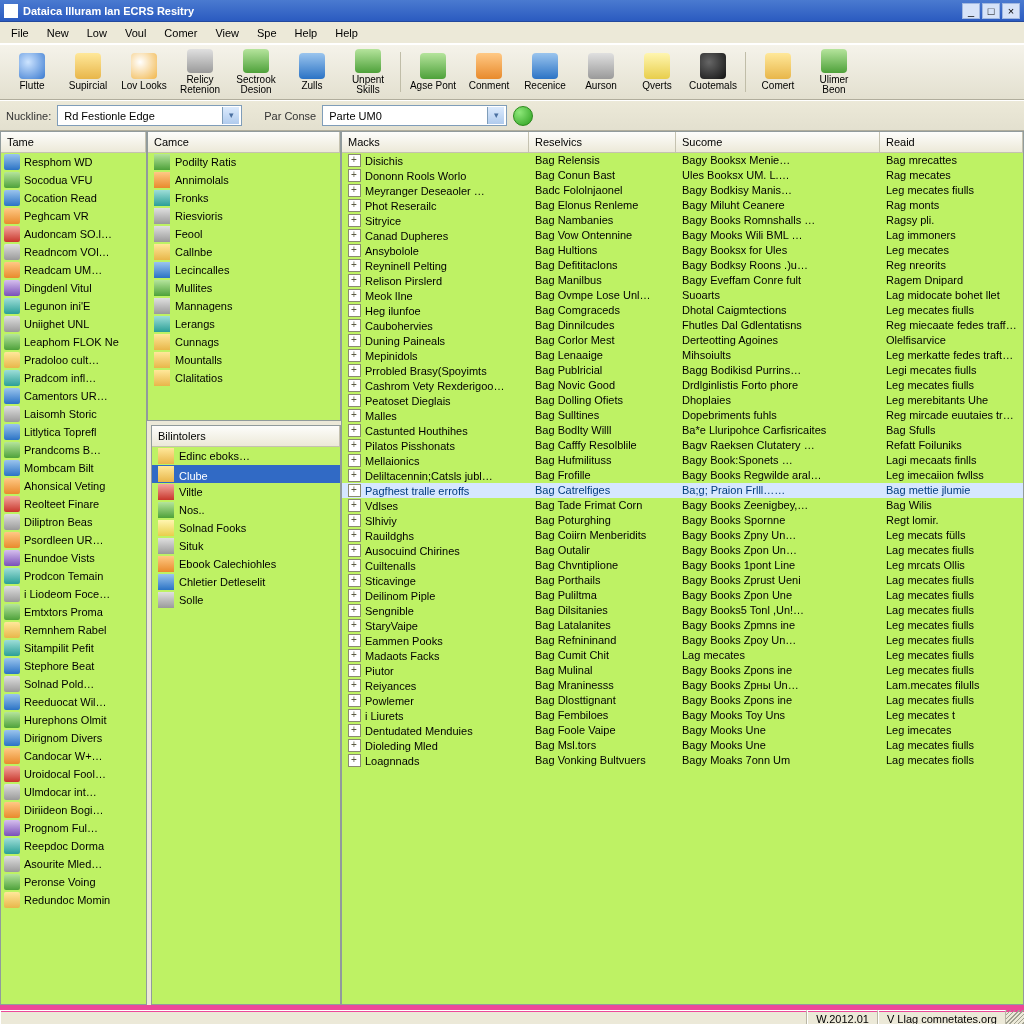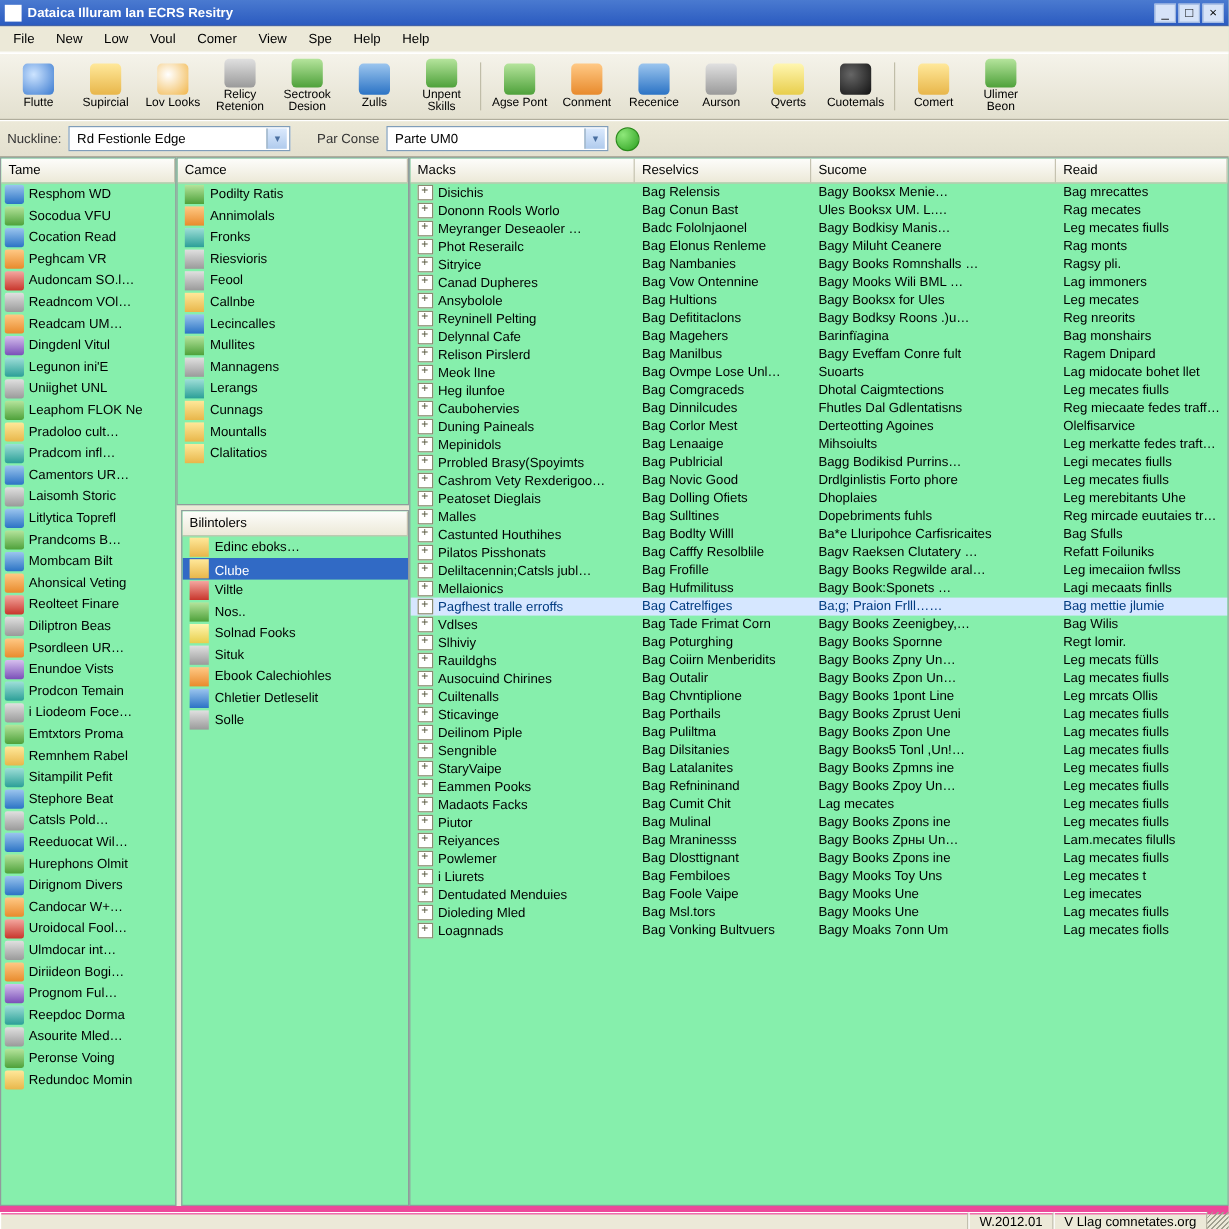--- a/index.html
+++ b/index.html
@@ -25,21 +25,21 @@
 
 
 .addrbar { background: linear-gradient(#ece9d8, #e3e0cf); border-top: 1px solid #fff; border-bottom: 1px solid #b0ad9c; padding: 4px 6px; display: flex; align-items: center; gap: 6px; }
 .addrbar .lbl { color: #333; }
 .combo { position: relative; height: 21px; border: 1px solid #7f9db9; background: #fff; display: flex; align-items: center; padding: 0 20px 0 6px; }
 .combo::after { content: "▾"; position: absolute; right: 2px; top: 1px; width: 16px; height: 17px; background: linear-gradient(#dbeafd, #b0cbed); border-left: 1px solid #7f9db9; text-align: center; line-height: 17px; color: #4a6fa0; font-size: 9px; }
 .gobtn { width: 20px; height: 20px; border-radius: 10px; background: radial-gradient(circle at 30% 30%, #8ee87a, #2b9f1e); border: 1px solid #2b8a1c; }
 
 
 .main { display: flex; height: calc(1024px - 22px - 22px - 56px - 30px - 20px); }
-.panel { border: 1px solid #919b9c; background: #86efac; display: flex; flex-direction: column; overflow: hidden; }
+.panel { border: 1px solid #919b9c; background: #bef264; display: flex; flex-direction: column; overflow: hidden; }
 .panel + .panel { margin-left: 4px; }
 .hdr-row { display: flex; background: linear-gradient(#fdfdfb, #ece9d8); border-bottom: 1px solid #c5c2b0; }
 .col-hdr { padding: 4px 6px; border-right: 1px solid #c5c2b0; font-weight: normal; color: #000; position: relative; }
 .body { flex: 1; overflow-y: scroll; overflow-x: hidden; }
 
 
 ::-webkit-scrollbar { width: 16px; height: 16px; }
 ::-webkit-scrollbar-track { background: #f0eee2; border-left: 1px solid #d5d2c2; }
 ::-webkit-scrollbar-thumb { background: #c8c6b8; border: 1px solid #a8a696; }
 ::-webkit-scrollbar-button { background: #ece9d8; border: 1px solid #b8b5a4; height: 16px; display: block; }
@@ -315,21 +315,21 @@
         <div class="tree-item">
           <div class="tico ic-teal"></div>
           <span>Sitampilit Pefit</span>
         </div>
         <div class="tree-item">
           <div class="tico ic-blue"></div>
           <span>Stephore Beat</span>
         </div>
         <div class="tree-item">
           <div class="tico ic-gray"></div>
-          <span>Catsls Pold…</span>
+          <span>Solnad Pold…</span>
         </div>
         <div class="tree-item">
           <div class="tico ic-blue"></div>
           <span>Reeduocat Wil…</span>
         </div>
         <div class="tree-item">
           <div class="tico ic-green"></div>
           <span>Hurephons Olmit</span>
         </div>
         <div class="tree-item">
@@ -556,29 +556,20 @@
             <div class="itico"></div>
             <span>Reyninell Pelting</span>
           </div>
           <div class="cell c2">Bag Defititaclons</div>
           <div class="cell c3">Bagy Bodksy Roons .)u…</div>
           <div class="cell c4">Reg nreorits</div>
         </div>
         <div class="row">
           <div class="cell c1">
             <div class="itico"></div>
-            <span>Delynnal Cafe</span>
-          </div>
-          <div class="cell c2">Bag Маgehers</div>
-          <div class="cell c3">Barinfïagina</div>
-          <div class="cell c4">Bag monshairs</div>
-        </div>
-        <div class="row">
-          <div class="cell c1">
-            <div class="itico"></div>
             <span>Relison Pirslerd</span>
           </div>
           <div class="cell c2">Bag Manilbus</div>
           <div class="cell c3">Bagy Eveffam Conre fult</div>
           <div class="cell c4">Ragem Dnipard</div>
         </div>
         <div class="row">
           <div class="cell c1">
             <div class="itico"></div>
             <span>Meok lIne</span>
@@ -673,34 +664,34 @@
             <div class="itico"></div>
             <span>Pilatos Pisshonats</span>
           </div>
           <div class="cell c2">Bag Cafffy Resolblile</div>
           <div class="cell c3">Bagv Raeksen Clutatery …</div>
           <div class="cell c4">Refatt Foiluniks</div>
         </div>
         <div class="row">
           <div class="cell c1">
             <div class="itico"></div>
+            <span>Mellaionics</span>
+          </div>
+          <div class="cell c2">Bag Hufmilituss</div>
+          <div class="cell c3">Bagy Book:Sponets …</div>
+          <div class="cell c4">Lagi mecaats finlls</div>
+        </div>
+        <div class="row">
+          <div class="cell c1">
+            <div class="itico"></div>
             <span>Deliltacennin;Catsls jubl…</span>
           </div>
           <div class="cell c2">Bag Frofille</div>
           <div class="cell c3">Bagy Books Regwilde aral…</div>
           <div class="cell c4">Leg imecaiion fwllss</div>
-        </div>
-        <div class="row">
-          <div class="cell c1">
-            <div class="itico"></div>
-            <span>Mellaionics</span>
-          </div>
-          <div class="cell c2">Bag Hufmilituss</div>
-          <div class="cell c3">Bagy Book:Sponets …</div>
-          <div class="cell c4">Lagi mecaats finlls</div>
         </div>
         <div class="row sel">
           <div class="cell c1">
             <div class="itico"></div>
             <span>Pagfhest tralle erroffs</span>
           </div>
           <div class="cell c2">Bag Catrelfiges</div>
           <div class="cell c3">Ba;g; Praion Frlll……</div>
           <div class="cell c4">Bag mettie jlumie</div>
         </div>

